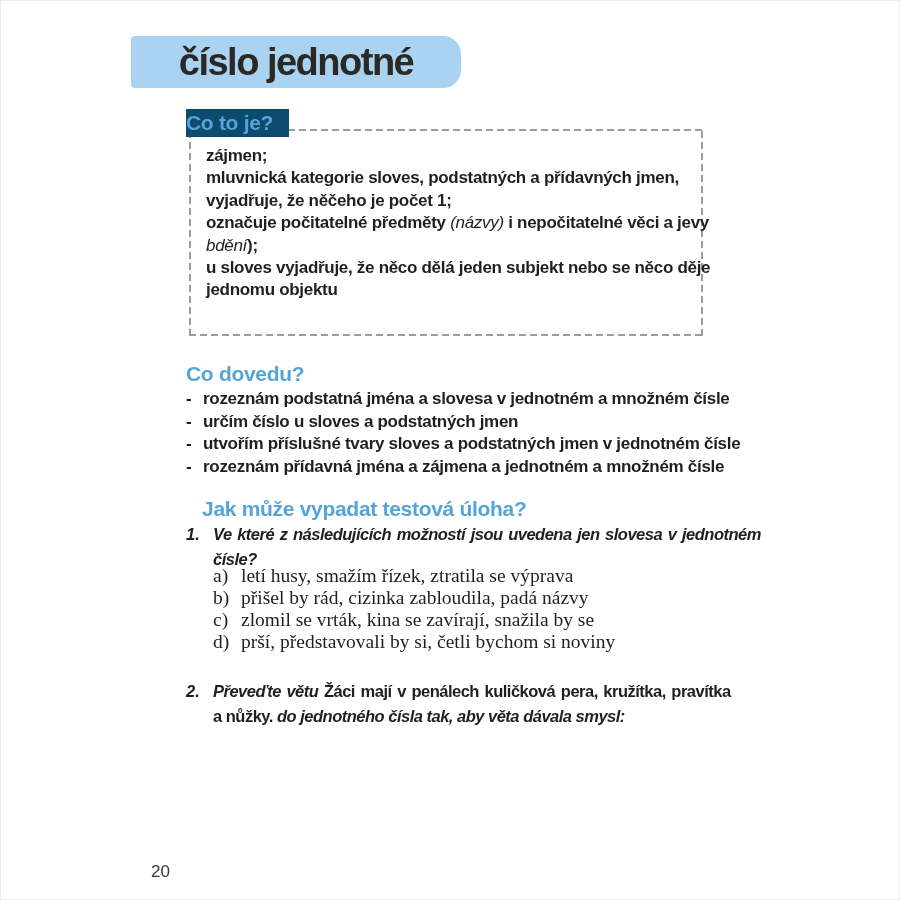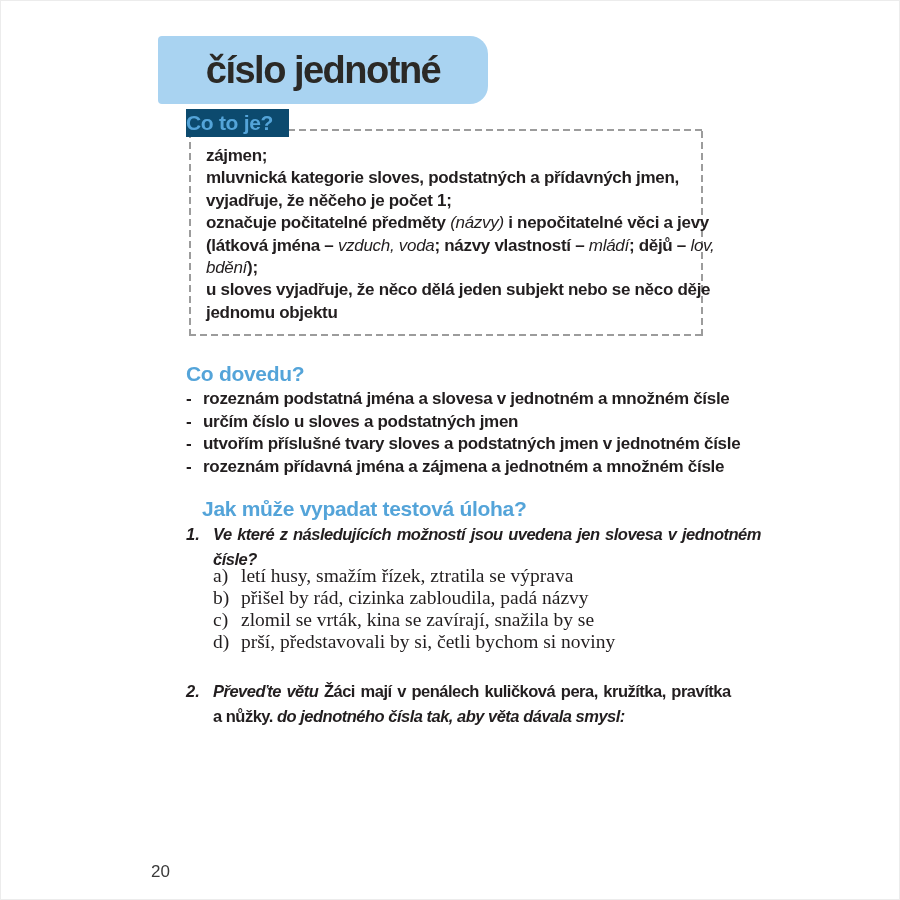--- a/index.html
+++ b/index.html
@@ -3,24 +3,24 @@
 <meta charset="utf-8">
 <style>
   html,body{margin:0;padding:0;background:#fff;}
   .page{
     position:relative;width:900px;height:900px;background:#fff;
     font-family:"Liberation Sans",sans-serif;color:var(--text-black,#221E1F);
     box-sizing:border-box;border:1px solid #ececec;overflow:hidden;
   }
   
   .banner{
-    position:absolute;left:130px;top:35px;width:330px;height:68px;
+    position:absolute;left:130px;top:35px;width:330px;height:52px;
     background:var(--banner-blue,#A9D3F1);
     border-radius:4px 18px 18px 4px;
-    display:flex;align-items:center;justify-content:center;margin-left:27px;
+    display:flex;align-items:center;justify-content:center;
   }
   .banner h1{
     margin:0;font-size:38px;font-weight:700;letter-spacing:-1.5px;
     color:var(--title-black,#2B2926);
   }
   
   .sec-heading{
     position:absolute;left:185px;margin:0;
     font-size:21px;font-weight:700;letter-spacing:-0.3px;
     color:var(--heading-blue,#54A4D9);line-height:28px;
@@ -76,21 +76,20 @@
 
   <h2 class="sec-heading" id="h-cotoje">Co to je?</h2>
 
   <div class="dash-box">
     <div>
 
     <div class="box-line"><span class="run-b">zájmen;</span></div>
         <div class="box-line"><span class="run-b">mluvnická kategorie sloves, podstatných a přídavných jmen,</span></div>
         <div class="box-line"><span class="run-b">vyjadřuje, že něčeho je počet 1;</span></div>
         <div class="box-line"><span class="run-b">označuje počitatelné předměty </span><span class="run-i">(názvy)</span><span class="run-b"> i nepočitatelné věci a jevy</span></div>
-        <div class="box-line"><span class="run-b">(látková jména – </span><span class="run-i">vzduch, voda</span><span class="run-b">; názvy vlastností – </span><span class="run-i">mládí</span><span class="run-b">; dějů – </span><span class="run-i">lov,</span></div>
         <div class="box-line"><span class="run-i">bdění</span><span class="run-b">);</span></div>
         <div class="box-line"><span class="run-b">u sloves vyjadřuje, že něco dělá jeden subjekt nebo se něco děje</span></div>
         <div class="box-line"><span class="run-b">jednomu objektu</span></div>
       </div>
   </div>
 
   <h2 class="sec-heading" id="h-codovedu">Co dovedu?</h2>
 
   <div class="cando">
 

